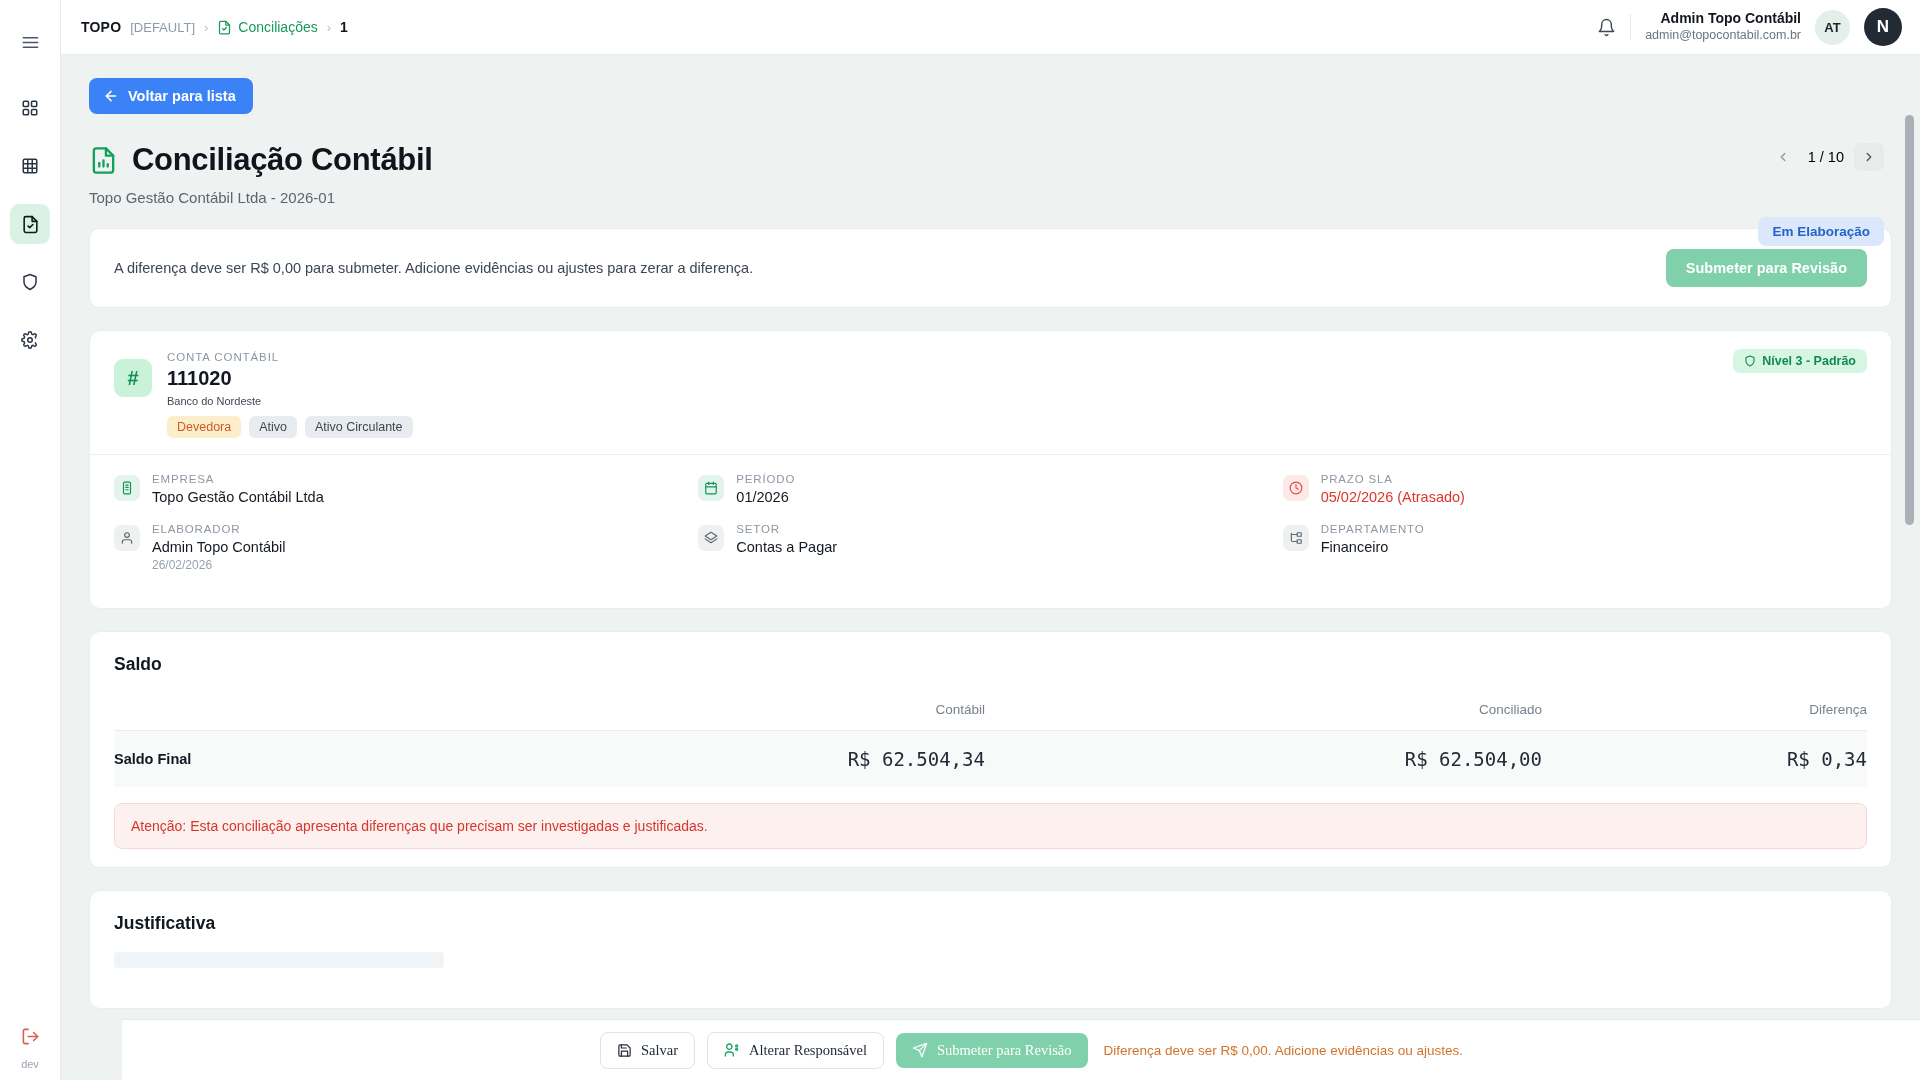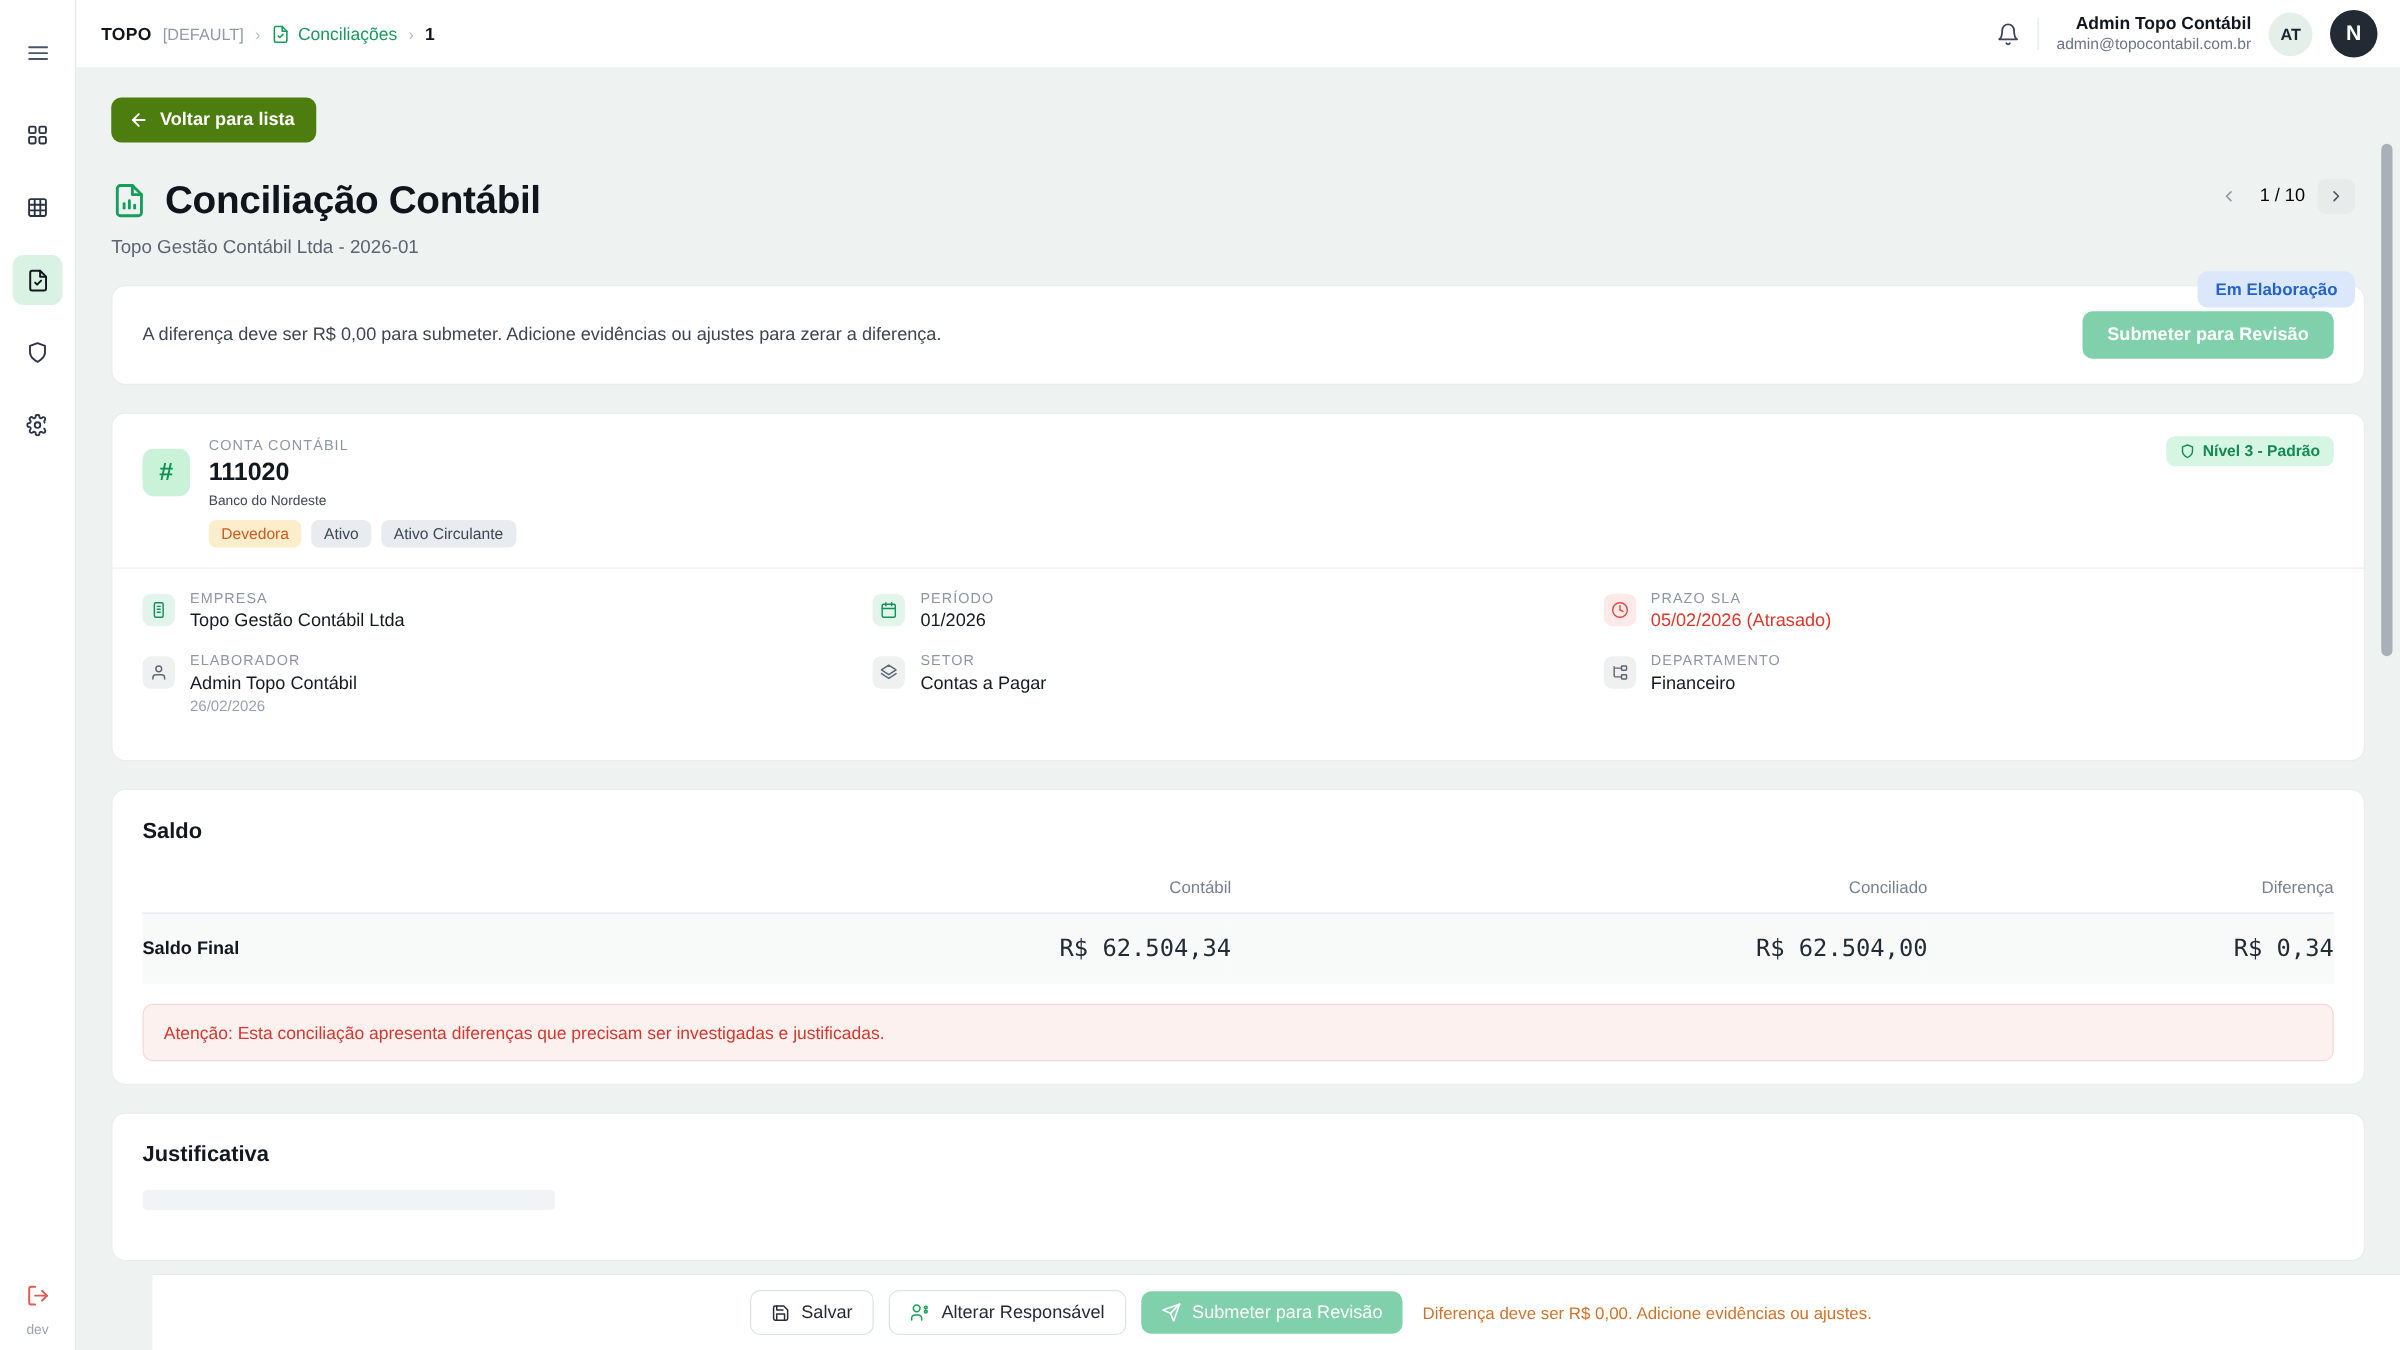--- a/index.html
+++ b/index.html
@@ -66,21 +66,21 @@
   
   .scroll-area { position: absolute; top: 55px; left: 0; right: 0; bottom: 0;
     overflow: hidden; padding: 0 28px 0 28px; }
   .scrollbar-track { position: absolute; top: 60px; right: 6px; width: 9px;
     height: 980px; }
   .scrollbar-thumb { width: 9px; height: 410px; border-radius: 6px;
     background: #a9b0b8; }
 
   .backbtn {
     margin-top: 23px; display: inline-flex; align-items: center; gap: 9px;
-    background: #4d7c0f; color: #fff; border: none; border-radius: 8px;
+    background: #3b82f6; color: #fff; border: none; border-radius: 8px;
     padding: 10px 17px 10px 14px; font-size: 14.5px; font-weight: 600;
     cursor: pointer; font-family: inherit;
   }
   .pager { position: absolute; right: 36px; top: 88px;
     display: flex; align-items: center; gap: 10px; }
   .pg-btn { width: 30px; height: 28px; border-radius: 7px; display: flex;
     align-items: center; justify-content: center; color: #8d97a1;
     font-size: 15px; cursor: pointer; }
   .pg-btn.enabled { background: #e7ebe9; color: #4b5560; }
   .pg-label { font-size: 14.5px; color: #000000; }
@@ -156,21 +156,21 @@
   .just-card { padding: 22px 24px 40px 24px; }
   .just-ghost { margin-top: 18px; height: 16px; width: 330px; background: #f1f4f7;
     border-radius: 4px; }
 
   
   .actionbar { position: absolute; left: 61px; right: 0; bottom: 0; height: 61px;
     background: #ffffff; border-top: 1px solid #e6eae8; display: flex;
     align-items: center; gap: 12px; padding-left: 478px; z-index: 6; }
   .ab-btn { display: inline-flex; align-items: center; gap: 9px; background: #fff;
     border: 1px solid #dde3e8; border-radius: 8px; padding: 9px 16px;
-    font-size: 14.5px; color: #232c36; cursor: pointer; font-family: Liberation Sans, sans-serif; }
+    font-size: 14.5px; color: #232c36; cursor: pointer; font-family: Liberation Serif, serif; }
   .ab-btn.primary { background: #7fd0ab; color: #fff; border: none; cursor: not-allowed; }
   .ab-hint { font-size: 13.5px; color: #d2732b; margin-left: 4px; }
   svg { display: block; }
 </style>
 </head>
 <body>
 
 <div class="app">
 
   <nav class="sidebar">

